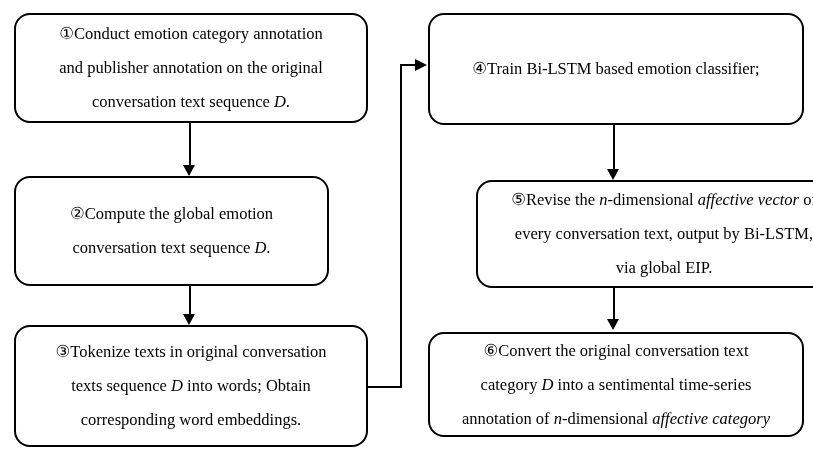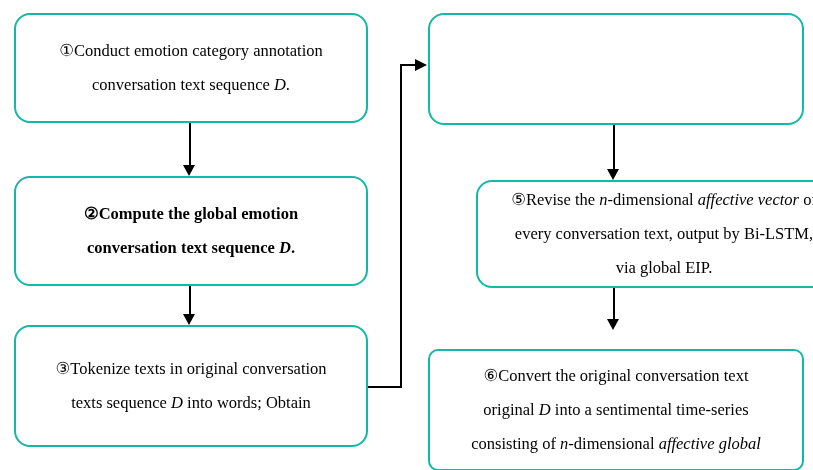--- a/index.html
+++ b/index.html
@@ -7,38 +7,38 @@
     position:relative;
     width:813px;height:470px;
     background:#ffffff;
     font-family:"Liberation Serif","DejaVu Serif",serif;
     color:#000;
     overflow:hidden;
   }
   .fbox{
     position:absolute;
     box-sizing:border-box;
-    border:2px solid #14b8a6;
+    border:2px solid #000000;
     border-radius:16px;
     background:#fff;
     display:flex;
     flex-direction:column;
     justify-content:center;
     text-align:center;
     padding:4px 10px;
     font-size:16.5px;
   }
   .box-line{line-height:34px;white-space:nowrap;}
   .it{font-style:italic;}
   .box1{left:14px;top:13px;width:354px;height:110px;}
-  .box2{left:14px;top:176px;width:354px;height:110px;font-weight:bold;}
+  .box2{left:14px;top:176px;width:315px;height:110px;}
   .box3{left:14px;top:325px;width:354px;height:122px;text-align:center;}
   .box4{left:428px;top:13px;width:376px;height:112px;}
   .box5{left:428px;top:180px;width:376px;height:108px;margin-left:48px;}
-  .box6{left:428px;top:349px;width:376px;height:122px;border-radius:10px;}
+  .box6{left:428px;top:332px;width:376px;height:105px;}
 
   .line{position:absolute;background:#000;}
   .a12-line{left:189px;top:123px;width:2px;height:43px;}
   .a23-line{left:189px;top:286px;width:2px;height:29px;}
   .a45-line{left:613px;top:125px;width:2px;height:45px;}
   .a56-line{left:613px;top:288px;width:2px;height:32px;}
   .elbow-h1{left:368px;top:386px;width:33px;height:2px;}
   .elbow-v{left:400px;top:64px;width:2px;height:324px;}
   .elbow-h2{left:400px;top:64px;width:16px;height:2px;}
 
@@ -60,41 +60,44 @@
   .a56-head{left:607px;top:319px;}
   .elbow-head{left:415px;top:59px;}
 </style>
 </head>
 <body>
 
 <div class="canvas">
 
   <div class="fbox box1">
       <div class="box-line"><span>①Conduct emotion category annotation</span></div>
+      <div class="box-line"><span>and publisher annotation on the original</span></div>
       <div class="box-line"><span>conversation text sequence </span><span class="it">D</span><span>.</span></div>
     </div>
   <div class="fbox box2">
       <div class="box-line"><span>②Compute the global emotion</span></div>
       <div class="box-line"><span>conversation text sequence </span><span class="it">D</span><span>.</span></div>
     </div>
   <div class="fbox box3">
       <div class="box-line"><span>③Tokenize texts in original conversation</span></div>
       <div class="box-line"><span>texts sequence </span><span class="it">D</span><span> into words; Obtain</span></div>
+      <div class="box-line"><span>corresponding word embeddings.</span></div>
     </div>
   <div class="fbox box4">
+      <div class="box-line"><span>④Train Bi-LSTM based emotion classifier;</span></div>
     </div>
   <div class="fbox box5">
       <div class="box-line"><span>⑤Revise the </span><span class="it">n</span><span>-dimensional </span><span class="it">affective vector</span><span> of</span></div>
       <div class="box-line"><span>every conversation text, output by Bi-LSTM,</span></div>
       <div class="box-line"><span>via global EIP.</span></div>
     </div>
   <div class="fbox box6">
       <div class="box-line"><span>⑥Convert the original conversation text</span></div>
-      <div class="box-line"><span>original </span><span class="it">D</span><span> into a sentimental time-series</span></div>
-      <div class="box-line"><span>consisting of </span><span class="it">n</span><span>-dimensional </span><span class="it">affective global</span></div>
+      <div class="box-line"><span>category </span><span class="it">D</span><span> into a sentimental time-series</span></div>
+      <div class="box-line"><span>annotation of </span><span class="it">n</span><span>-dimensional </span><span class="it">affective category</span></div>
     </div>
 
   <div class="line a12-line"></div>
   <div class="head-down a12-head"></div>
 
   <div class="line a23-line"></div>
   <div class="head-down a23-head"></div>
 
   <div class="line a45-line"></div>
   <div class="head-down a45-head"></div>

